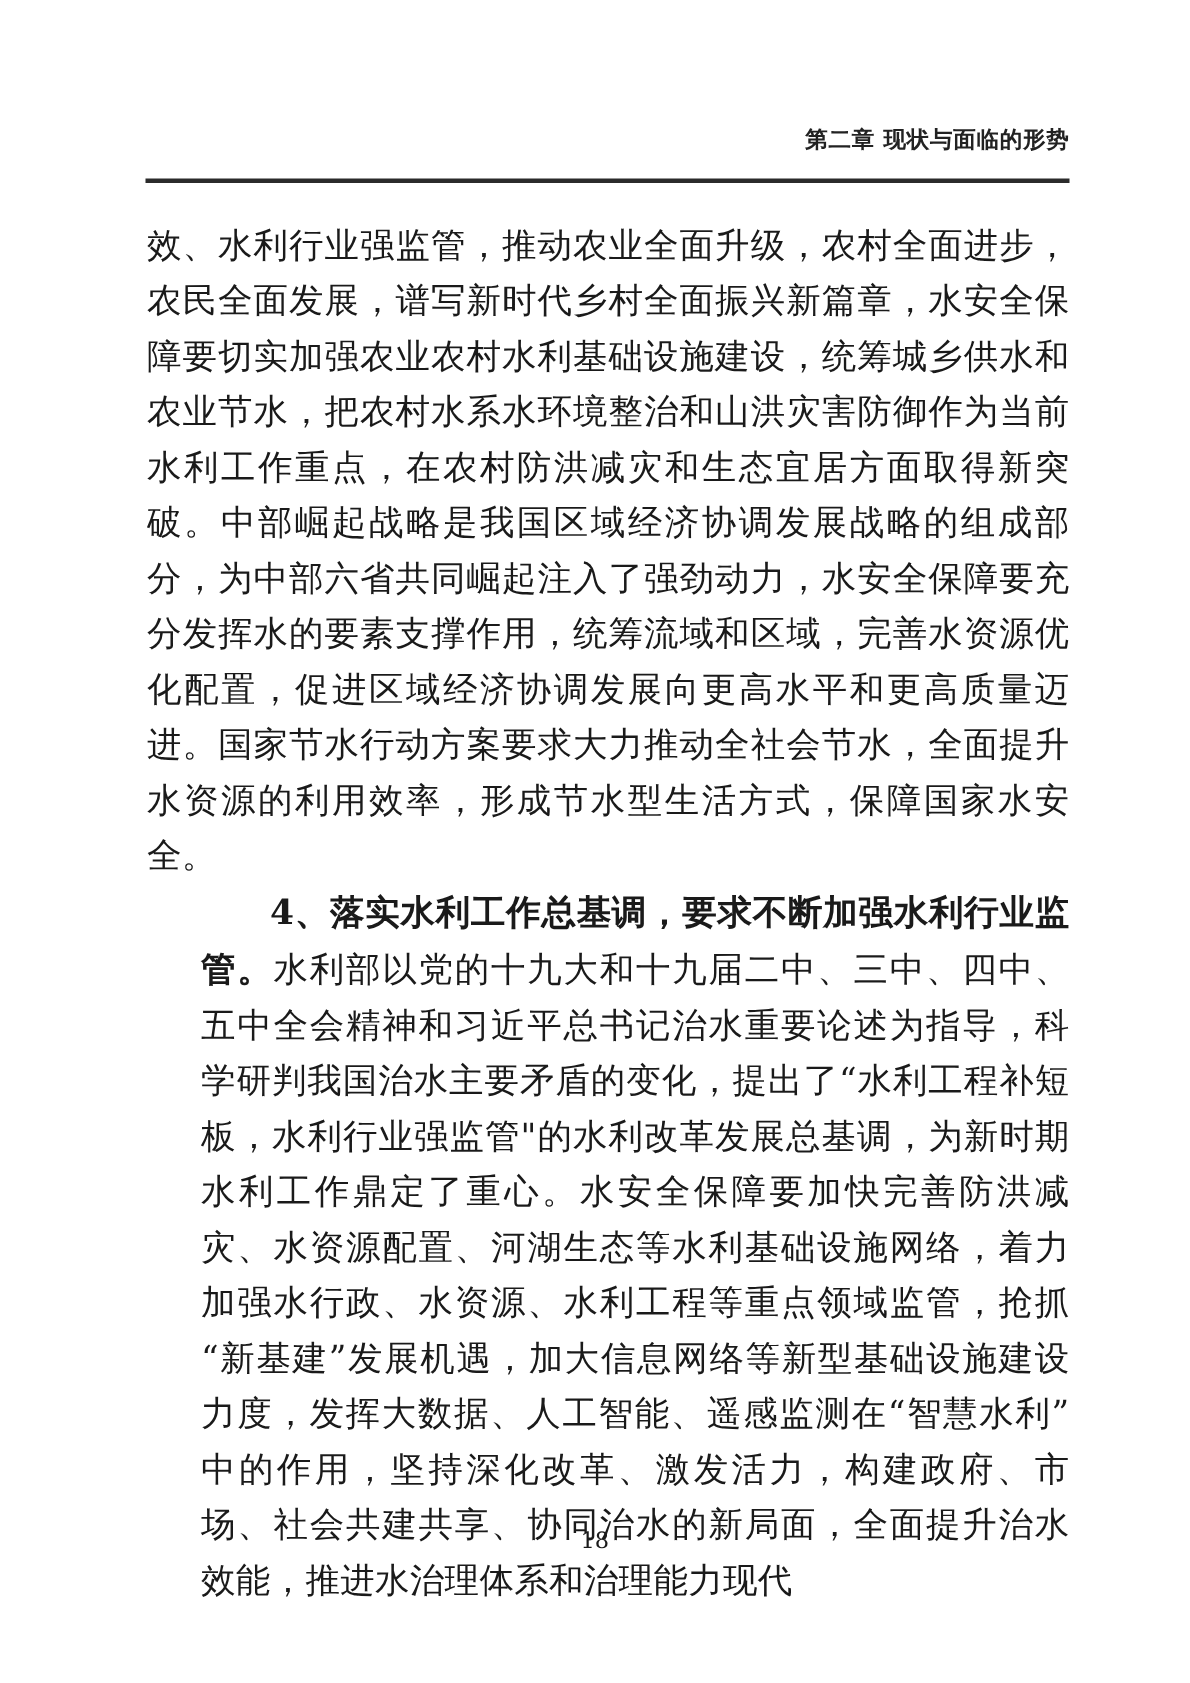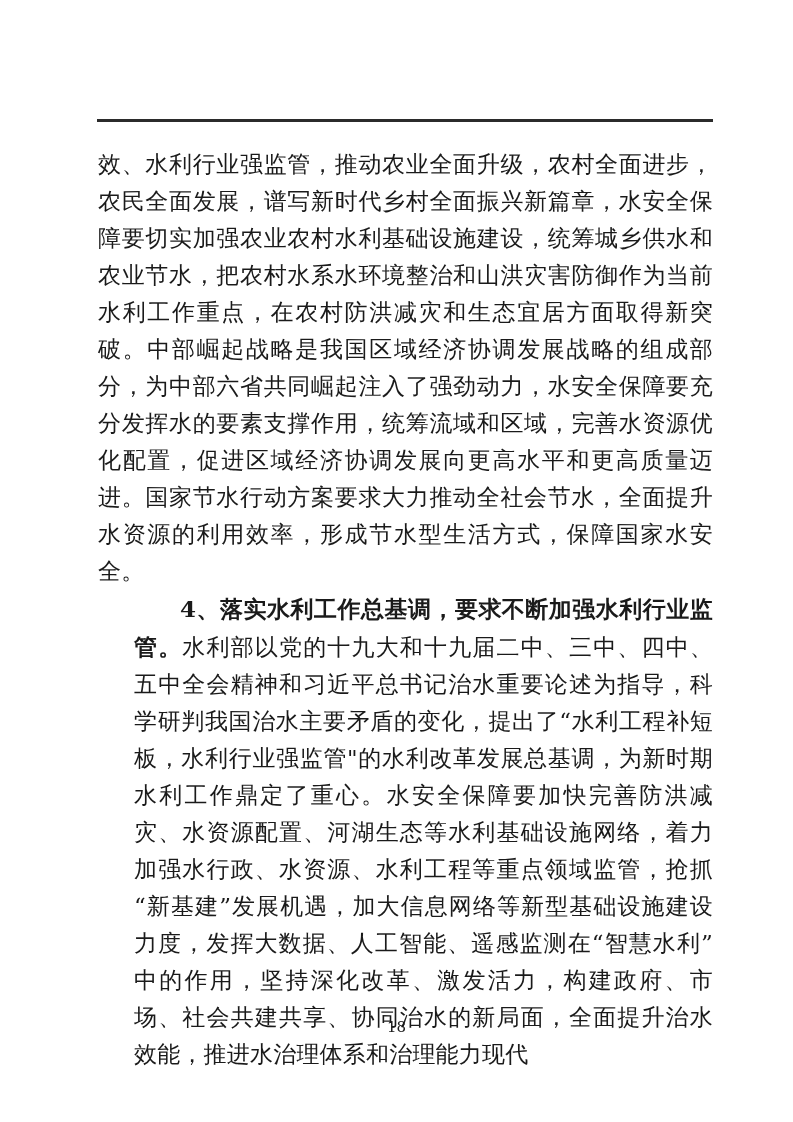--- a/index.html
+++ b/index.html
@@ -66,20 +66,23 @@
     font-size: 15px;
     font-family: "DejaVu Serif", serif;
     color: #1a1a1a;
   }
 </style>
 </head>
 <body>
 
 <div class="page">
 
+  <div class="running-header">
+    <span>第二章 现状与面临的形势</span>
+  </div>
 
   <div class="header-rule"></div>
 
   <div class="page-body">
     <p class="para continuation">效、水利行业强监管，推动农业全面升级，农村全面进步，农民全面发展，谱写新时代乡村全面振兴新篇章，水安全保障要切实加强农业农村水利基础设施建设，统筹城乡供水和农业节水，把农村水系水环境整治和山洪灾害防御作为当前水利工作重点，在农村防洪减灾和生态宜居方面取得新突破。中部崛起战略是我国区域经济协调发展战略的组成部分，为中部六省共同崛起注入了强劲动力，水安全保障要充分发挥水的要素支撑作用，统筹流域和区域，完善水资源优化配置，促进区域经济协调发展向更高水平和更高质量迈进。国家节水行动方案要求大力推动全社会节水，全面提升水资源的利用效率，形成节水型生活方式，保障国家水安全。</p>
     <p class="para indented"><strong class="lead">4、落实水利工作总基调，要求不断加强水利行业监管。</strong><span>水利部以党的十九大和十九届二中、三中、四中、五中全会精神和习近平总书记治水重要论述为指导，科学研判我国治水主要矛盾的变化，提出了“水利工程补短板，水利行业强监管"的水利改革发展总基调，为新时期水利工作鼎定了重心。水安全保障要加快完善防洪减灾、水资源配置、河湖生态等水利基础设施网络，着力加强水行政、水资源、水利工程等重点领域监管，抢抓“新基建”发展机遇，加大信息网络等新型基础设施建设力度，发挥大数据、人工智能、遥感监测在“智慧水利”中的作用，坚持深化改革、激发活力，构建政府、市场、社会共建共享、协同治水的新局面，全面提升治水效能，推进水治理体系和治理能力现代</span></p>
   </div>
 
   <div class="page-footer">
     <span class="page-number">18</span>

